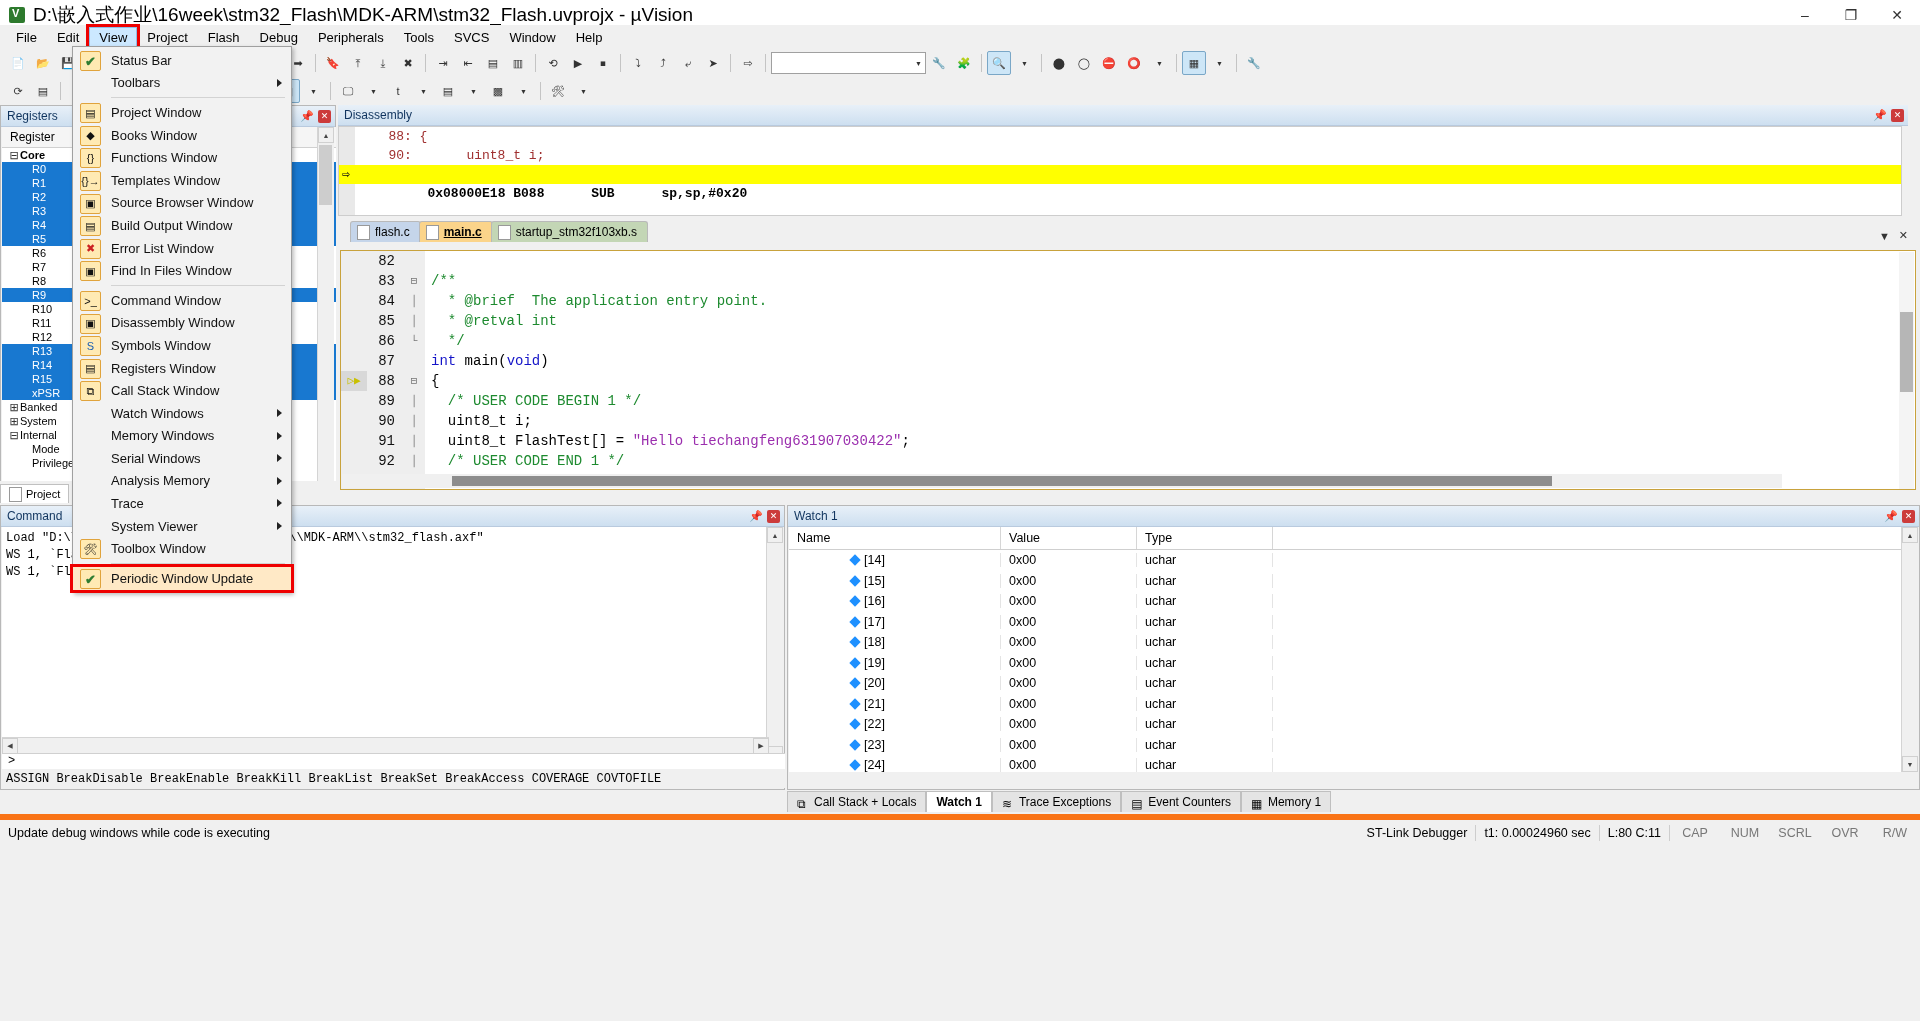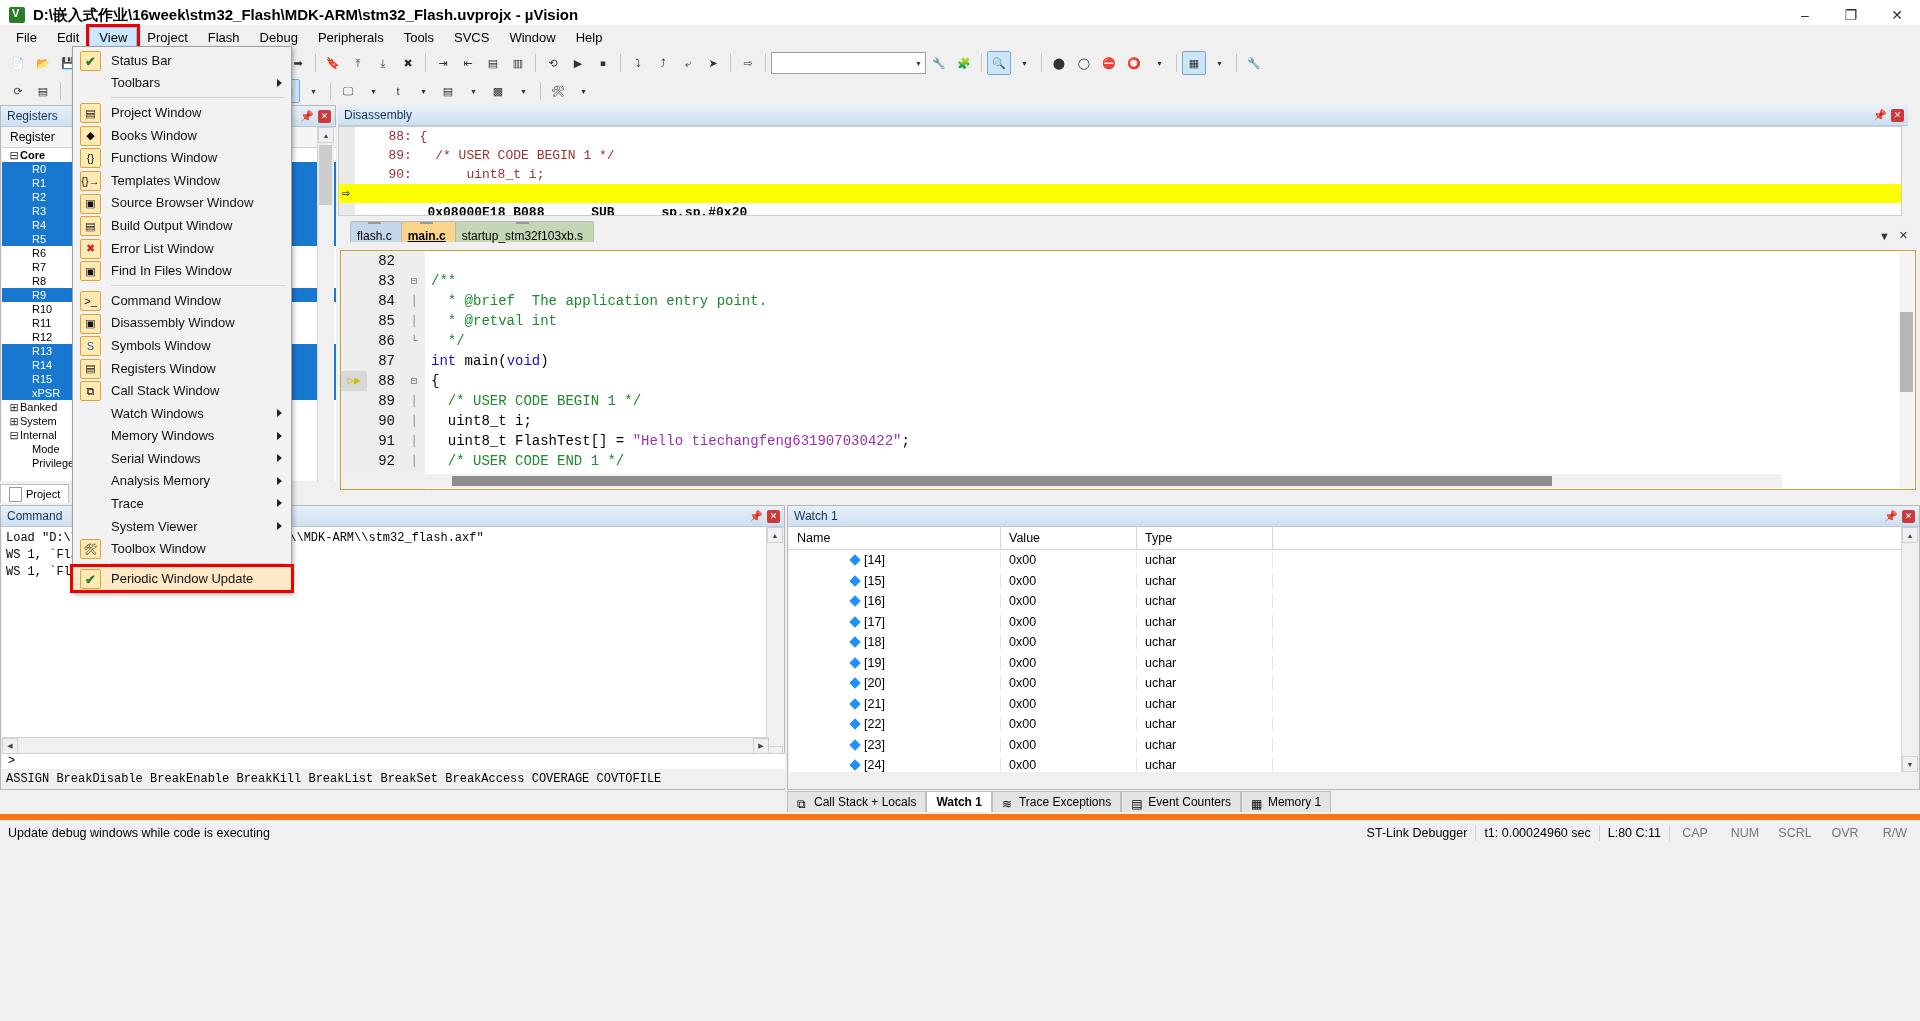--- a/index.html
+++ b/index.html
@@ -3,21 +3,21 @@
 <meta charset="utf-8">
 <style>
   html,body{margin:0;padding:0;background:#f0f0f0;}
   body{width:1920px;height:1021px;overflow:hidden;font-family:"Liberation Sans",sans-serif;font-size:12px;color:#000;}
   .app{position:relative;width:1920px;height:1021px;background:#f0f0f0;}
 
   
   .titlebar{position:absolute;left:0;top:0;width:1920px;height:30px;background:#ffffff;display:flex;align-items:center;}
   .title-icon{width:16px;height:16px;margin-left:9px;margin-right:8px;background:#2d7a2d;border-radius:2px;position:relative;flex:none;}
   .title-icon::after{content:"V";position:absolute;left:3px;top:0px;color:#fff;font-size:11px;font-weight:bold;font-family:"Liberation Sans",sans-serif;}
-  .title-text{font-size:15px;color:#000;white-space:nowrap;font-weight:bold;}
+  .title-text{font-size:19px;color:#000;white-space:nowrap;}
   .win-btns{position:absolute;right:0;top:0;height:30px;display:flex;}
   .win-btn{width:46px;height:30px;display:flex;align-items:center;justify-content:center;color:#333;font-size:14px;}
 
   
   .menubar{position:absolute;left:0;top:25px;width:1920px;height:24px;background:#f0f0f0;display:flex;align-items:center;padding-left:6px;}
   .menu-item{padding:3px 10px;font-size:13px;color:#000;white-space:nowrap;position:relative;}
   .menu-item.active-hl{outline:3px solid #ee0000;background:#cce8ff;border:1px solid #8fbfe8;padding:2px 9px;}
 
   
   .toolbar{position:absolute;left:0;width:1920px;height:28px;background:#f0f0f0;display:flex;align-items:center;padding-left:6px;gap:1px;}
@@ -61,21 +61,21 @@
   .disasm{position:absolute;left:336px;top:105px;width:1584px;height:115px;background:#f0f0f0;box-sizing:border-box;}
   .disasm-body{position:absolute;left:2px;top:21px;width:1564px;height:90px;background:#fff;border:1px solid #cdcdcd;box-sizing:border-box;overflow:hidden;}
   .gutter{position:absolute;left:0;top:0;width:16px;height:100%;background:#e9e9e9;}
   .dline{position:relative;height:19px;line-height:19px;font-family:"Liberation Mono",monospace;font-size:13px;padding-left:26px;white-space:pre;color:#a03030;}
   .dline.hl{background:#ffff00;color:#000;font-weight:bold;}
   .arrow-marker{position:absolute;left:3px;top:3px;width:18px;height:13px;color:#111;font-size:13px;line-height:13px;}
 
   
   .editor{position:absolute;left:340px;top:220px;width:1576px;height:280px;background:#f0f0f0;}
   .ed-tabs{height:22px;display:flex;align-items:flex-end;padding-left:10px;gap:0px;position:relative;}
-  .ed-tab{height:20px;padding:0 10px 0 6px;display:flex;align-items:center;gap:5px;font-size:12px;border:1px solid #b9b9b9;border-bottom:none;border-radius:3px 3px 0 0;margin-right:-2px;flex-direction:column;}
+  .ed-tab{height:20px;padding:0 10px 0 6px;display:flex;align-items:center;gap:5px;font-size:12px;border:1px solid #b9b9b9;border-bottom:none;border-radius:3px 3px 0 0;margin-right:-2px;}
   .ed-tab.t1{background:#c5d5ea;}
   .ed-tab.t2{background:#fbd48a;}
   .ed-tab.t3{background:#c3d6b5;}
   .ed-tab.t2 span.lbl{font-weight:bold;text-decoration:underline;}
   .pageicon{width:11px;height:13px;background:#fff;border:1px solid #999;display:inline-block;}
   .ed-ctl{margin-left:auto;display:flex;gap:9px;padding-right:8px;align-items:center;font-size:11px;color:#333;}
   .ed-body{position:absolute;left:0;top:30px;width:1576px;height:240px;background:#fff;border:1px solid #c8a23c;box-sizing:border-box;overflow:hidden;}
   .cline{height:20px;line-height:20px;font-family:"Liberation Mono",monospace;font-size:14px;white-space:pre;display:flex;}
   .lnum{width:62px;text-align:right;padding-right:8px;color:#111;background:#eeeeee;flex:none;box-sizing:border-box;}
   .fold{width:22px;flex:none;text-align:center;color:#777;font-size:11px;background:#eeeeee;}
@@ -411,21 +411,20 @@
     <div class="pane-head" style="margin-left:2px;width:1564px;">
       <span>Disassembly</span>
       <span class="ctl">
         <span class="pin">📌</span>
         <span class="xbtn">✕</span>
       </span>
     </div>
     <div class="disasm-body">
       <div class="gutter"></div>
       <div class="dline">   88: {</div>
-      <div class="dline">   89:   /* USER CODE BEGIN 1 */</div>
       <div class="dline">   90:       uint8_t i;</div>
       <div class="dline hl">
         <span class="arrow-marker">⇨</span><span>0x08000E18 B088      SUB      sp,sp,#0x20</span>
       </div>
     </div>
   </div>
 
   <div class="editor">
     <div class="ed-tabs">
       <div class="ed-tab t1">

